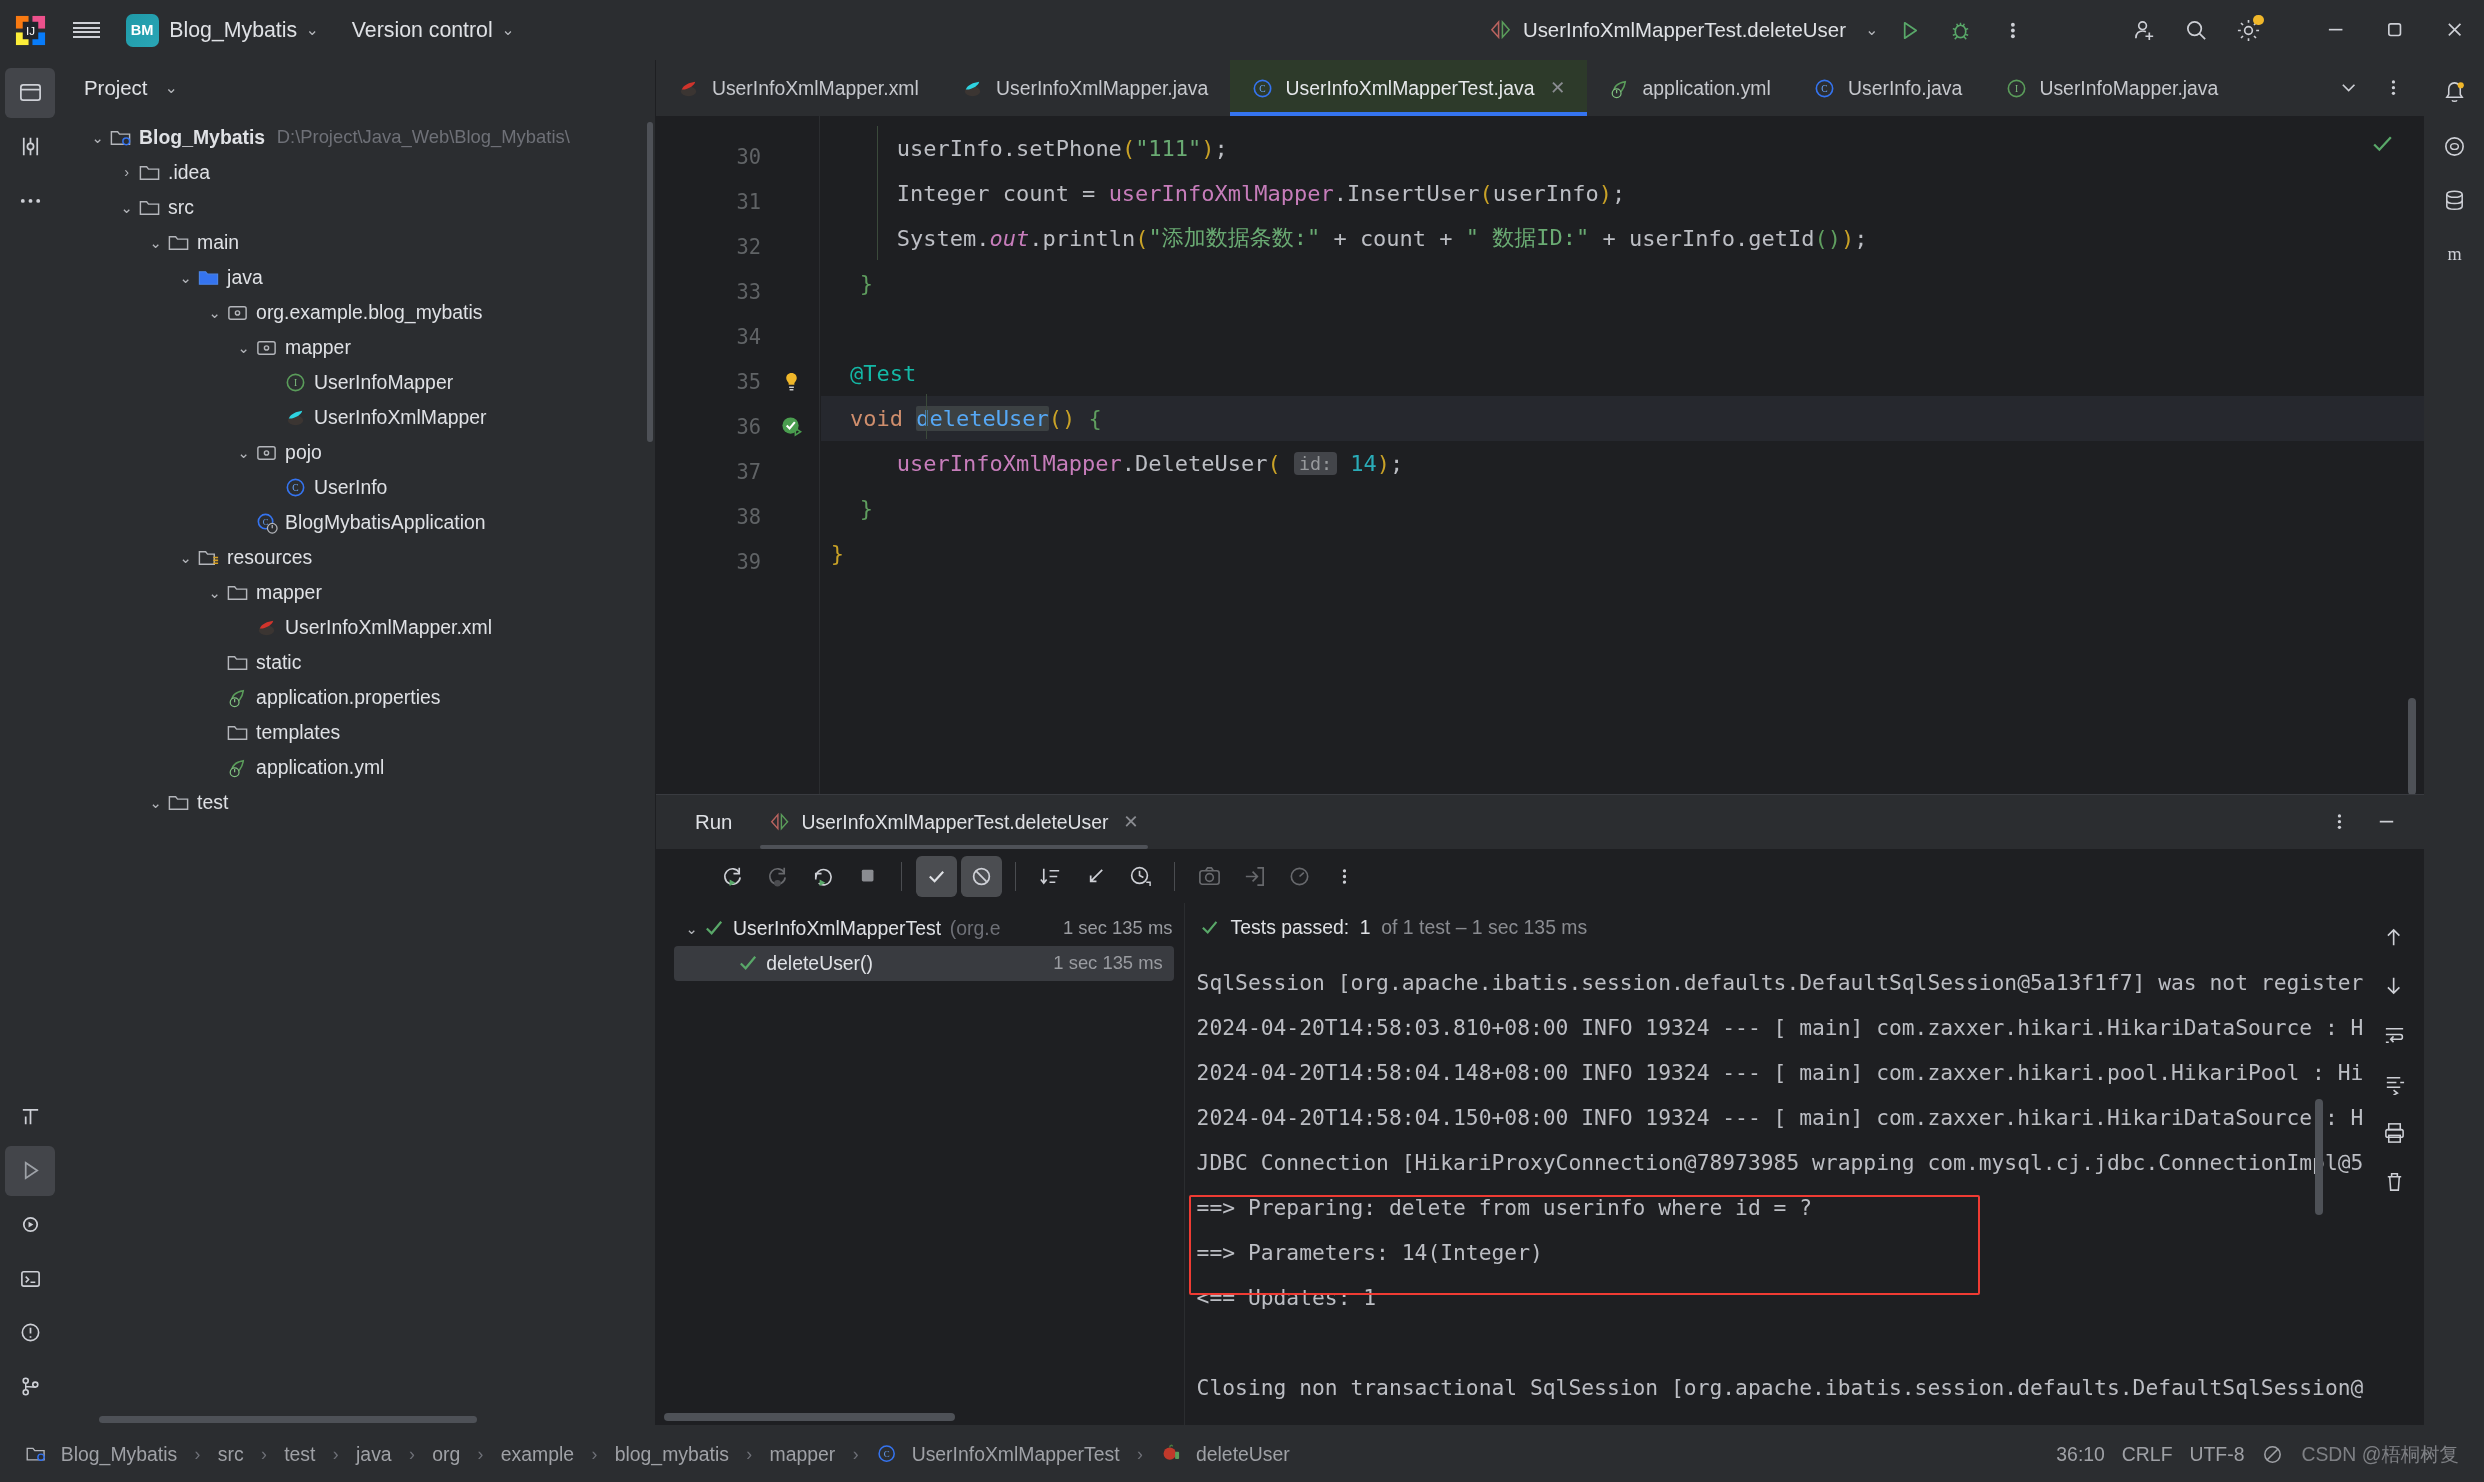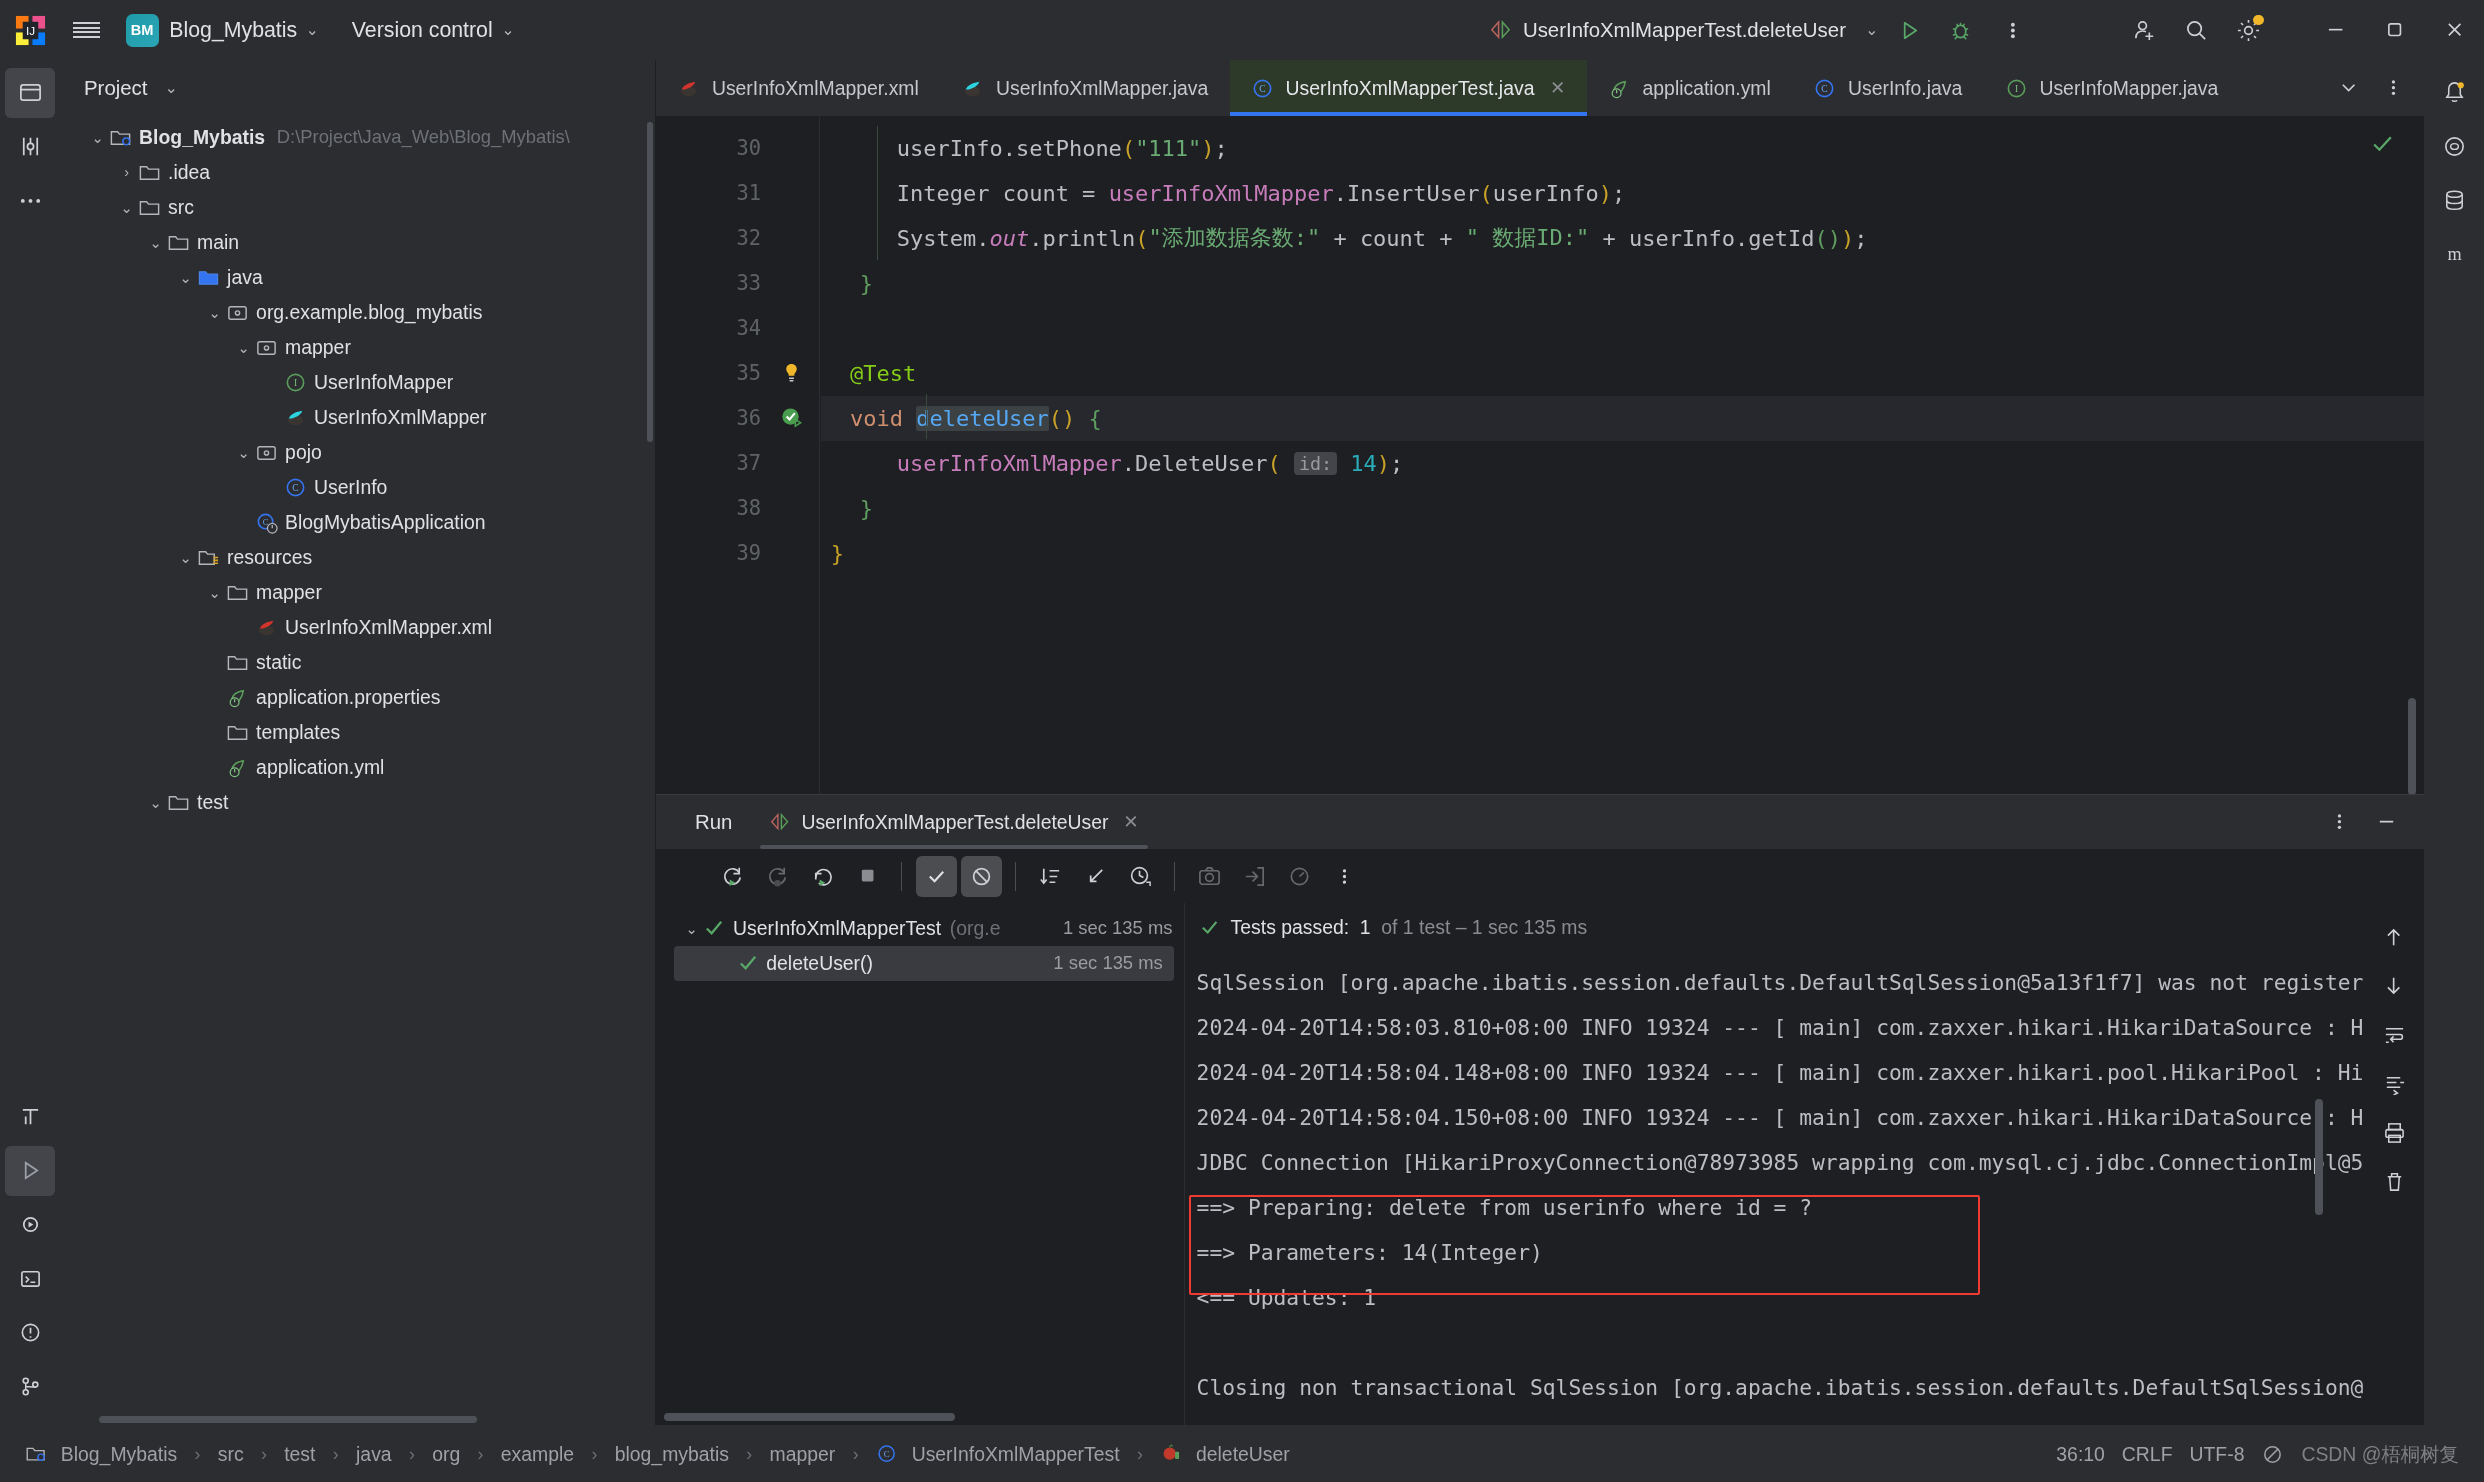--- a/index.html
+++ b/index.html
@@ -75,39 +75,39 @@
   
   .tabs { height:56px; background:#2b2d30; display:flex; align-items:stretch; position:relative; overflow:hidden;}
   .tab { display:flex;align-items:center; gap:11.6px; padding: 0 21.3px; font-size:19.4px; color:#c6c8cd; cursor:pointer; position:relative; white-space:nowrap;}
   .tab.active { background:#2d3a2a; color:#e5e7ea; }
   .tab.active::after { content:""; position:absolute; left:0; right:0; bottom:0; height:3.9px; background:#3574f0; }
   .tab-close { color:#8a8c91; font-size:18.4px; margin-left:3.9px; }
   .tabs-right { margin-left:auto; display:flex; align-items:center; padding-right:9.7px; gap:3.9px;}
 
   
   .editor { flex:1 1 auto; background:#1e1f22; display:flex; position:relative; min-height:0; overflow:hidden; }
-  .gutter { width:165px; flex:0 0 165px; position:relative; padding-top:9px; }
+  .gutter { width:165px; flex:0 0 165px; position:relative; padding-top:18px; }
   .gline { height:45px; display:flex; align-items:center; justify-content:flex-end; }
   .gnum { color:#606366; font-size:20.4px; font-family:"DejaVu Sans Mono", monospace; width:76px; text-align:right;}
   .gmark { width:60px; display:flex; align-items:center; justify-content:center; }
   .code { flex:1 1 auto; padding-top:9.7px; position:relative; font-family:"DejaVu Sans Mono", monospace; font-size:22px; }
   .cline { height:45px; display:flex; align-items:center; white-space:pre; padding-left:9.7px; }
   .cline.hl { background:#26282e; }
   .vguide { position:absolute; width:1px; background:#3b4a3b; }
   .ed-sep { position:absolute; left:163px; top:0; bottom:0; width:1px; background:#2b2d30; }
   .ed-scroll { position:absolute; right:7.8px; top:582px; width:7.8px; height:97px; background:#4e5157; border-radius:3.9px;}
 
   
   .k-kw    { color:#cf8e6d; }
   .k-str   { color:#6aab73; }
   .k-num   { color:#2aacb8; }
   .k-fn    { color:#56a8f5; }
   .k-field { color:#c77dbb; }
   .k-id    { color:#bcbec4; }
-  .k-ann   { color:#84cc16;text-align:center; }
+  .k-ann   { color:#14b8a6;text-align:center; }
   .k-paren { color:#c9a227; }
   .k-brace { color:#5f9e5f; }
   .k-brace2{ color:#c9a227; }
   .k-static{ color:#c77dbb; font-style:italic; }
   .hint { background:#43454a; color:#989a9d; border-radius:3.9px; padding:1px 4.9px; font-size:18.4px;}
   .selword { background:#3c4143; border-radius:1.9px; }
 
   
   .runpanel { height:631px; flex:0 0 631px; background:#1e1f22; display:flex; flex-direction:column; border-top:1px solid #393b40;}
   .rp-head { height:54px; background:#2b2d30; display:flex; align-items:center; padding-left:39px; position:relative;}

